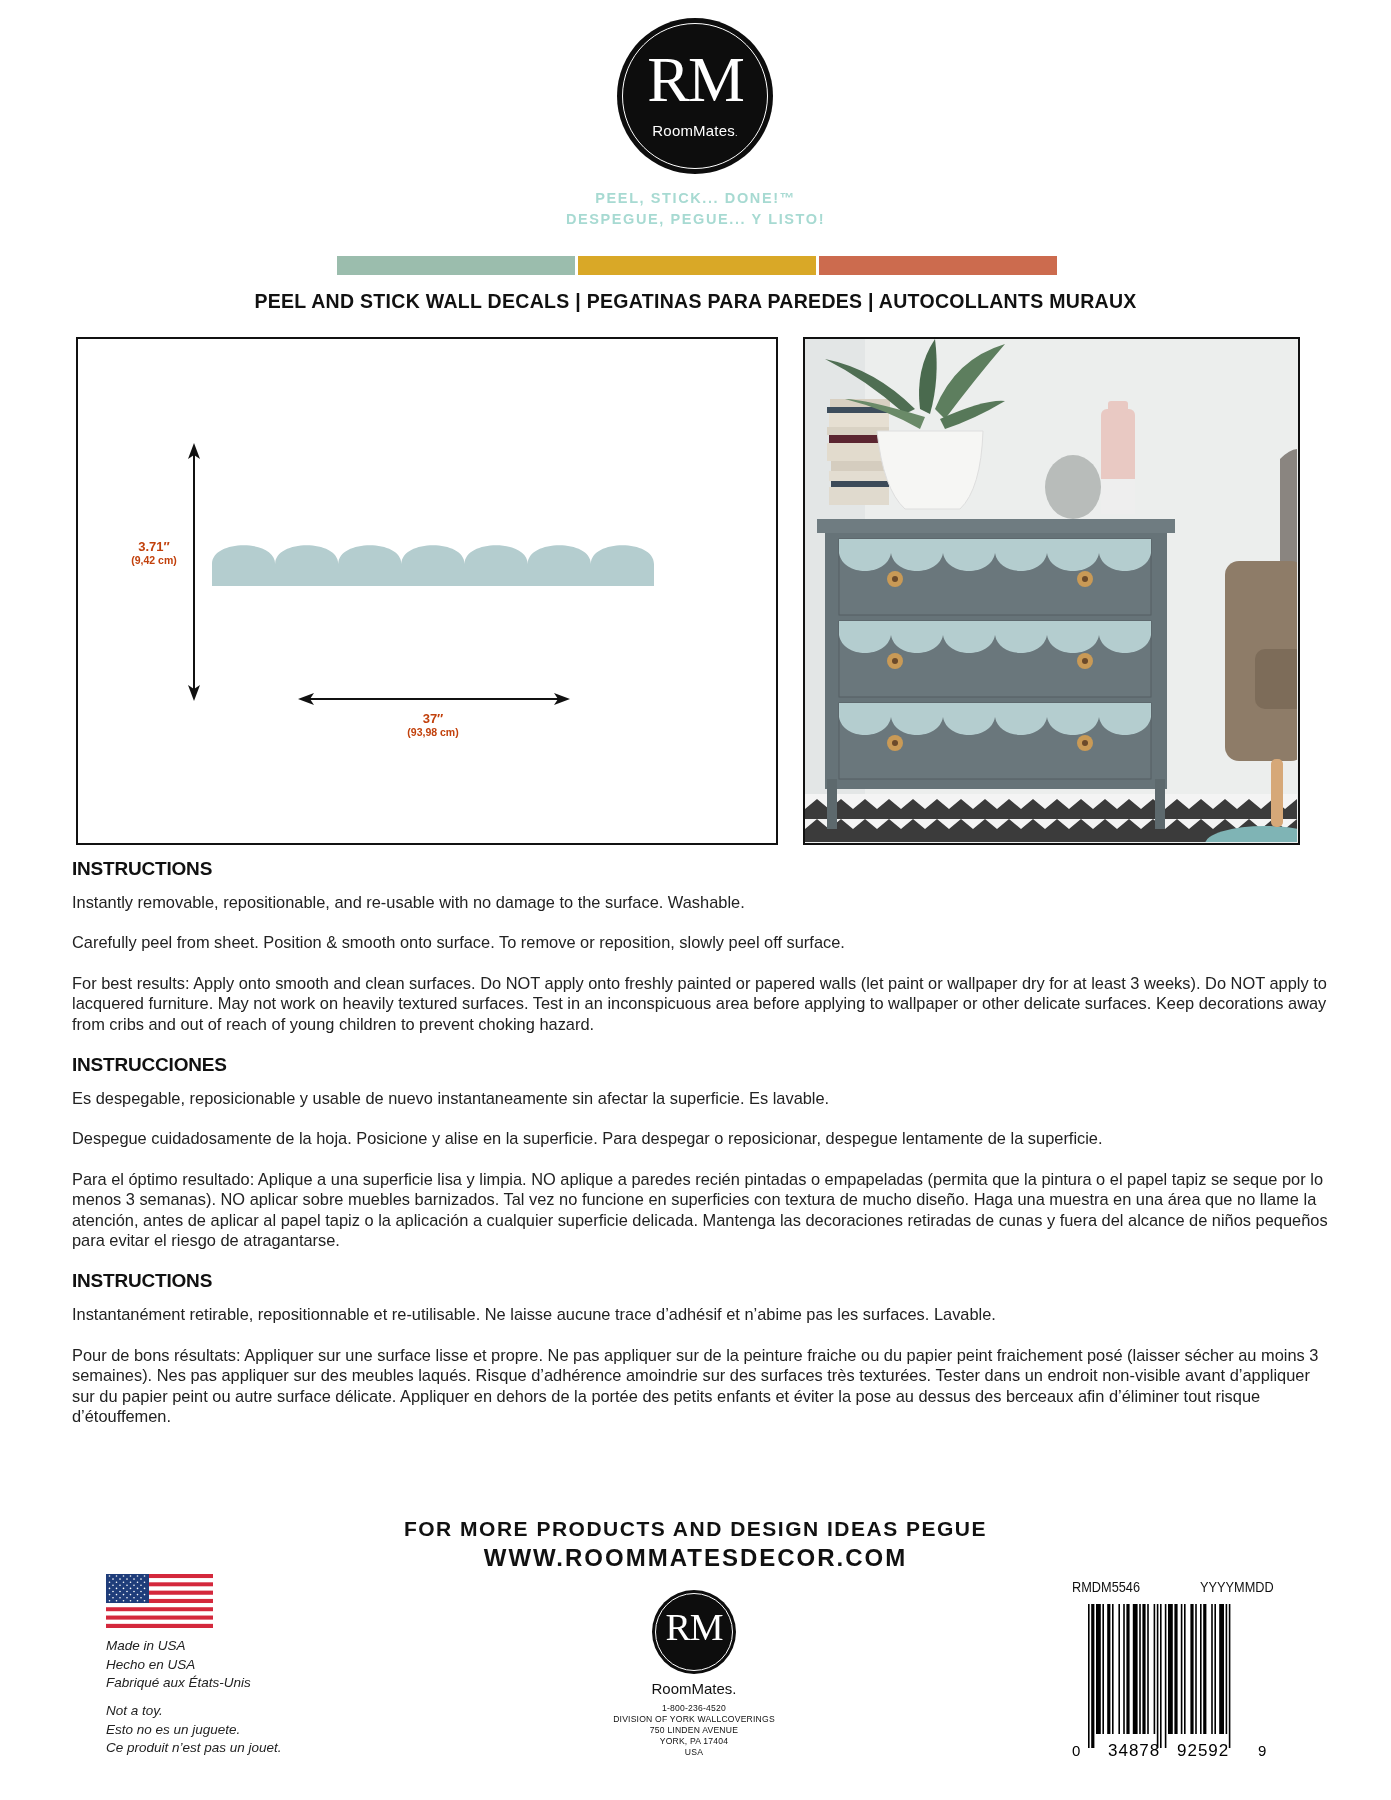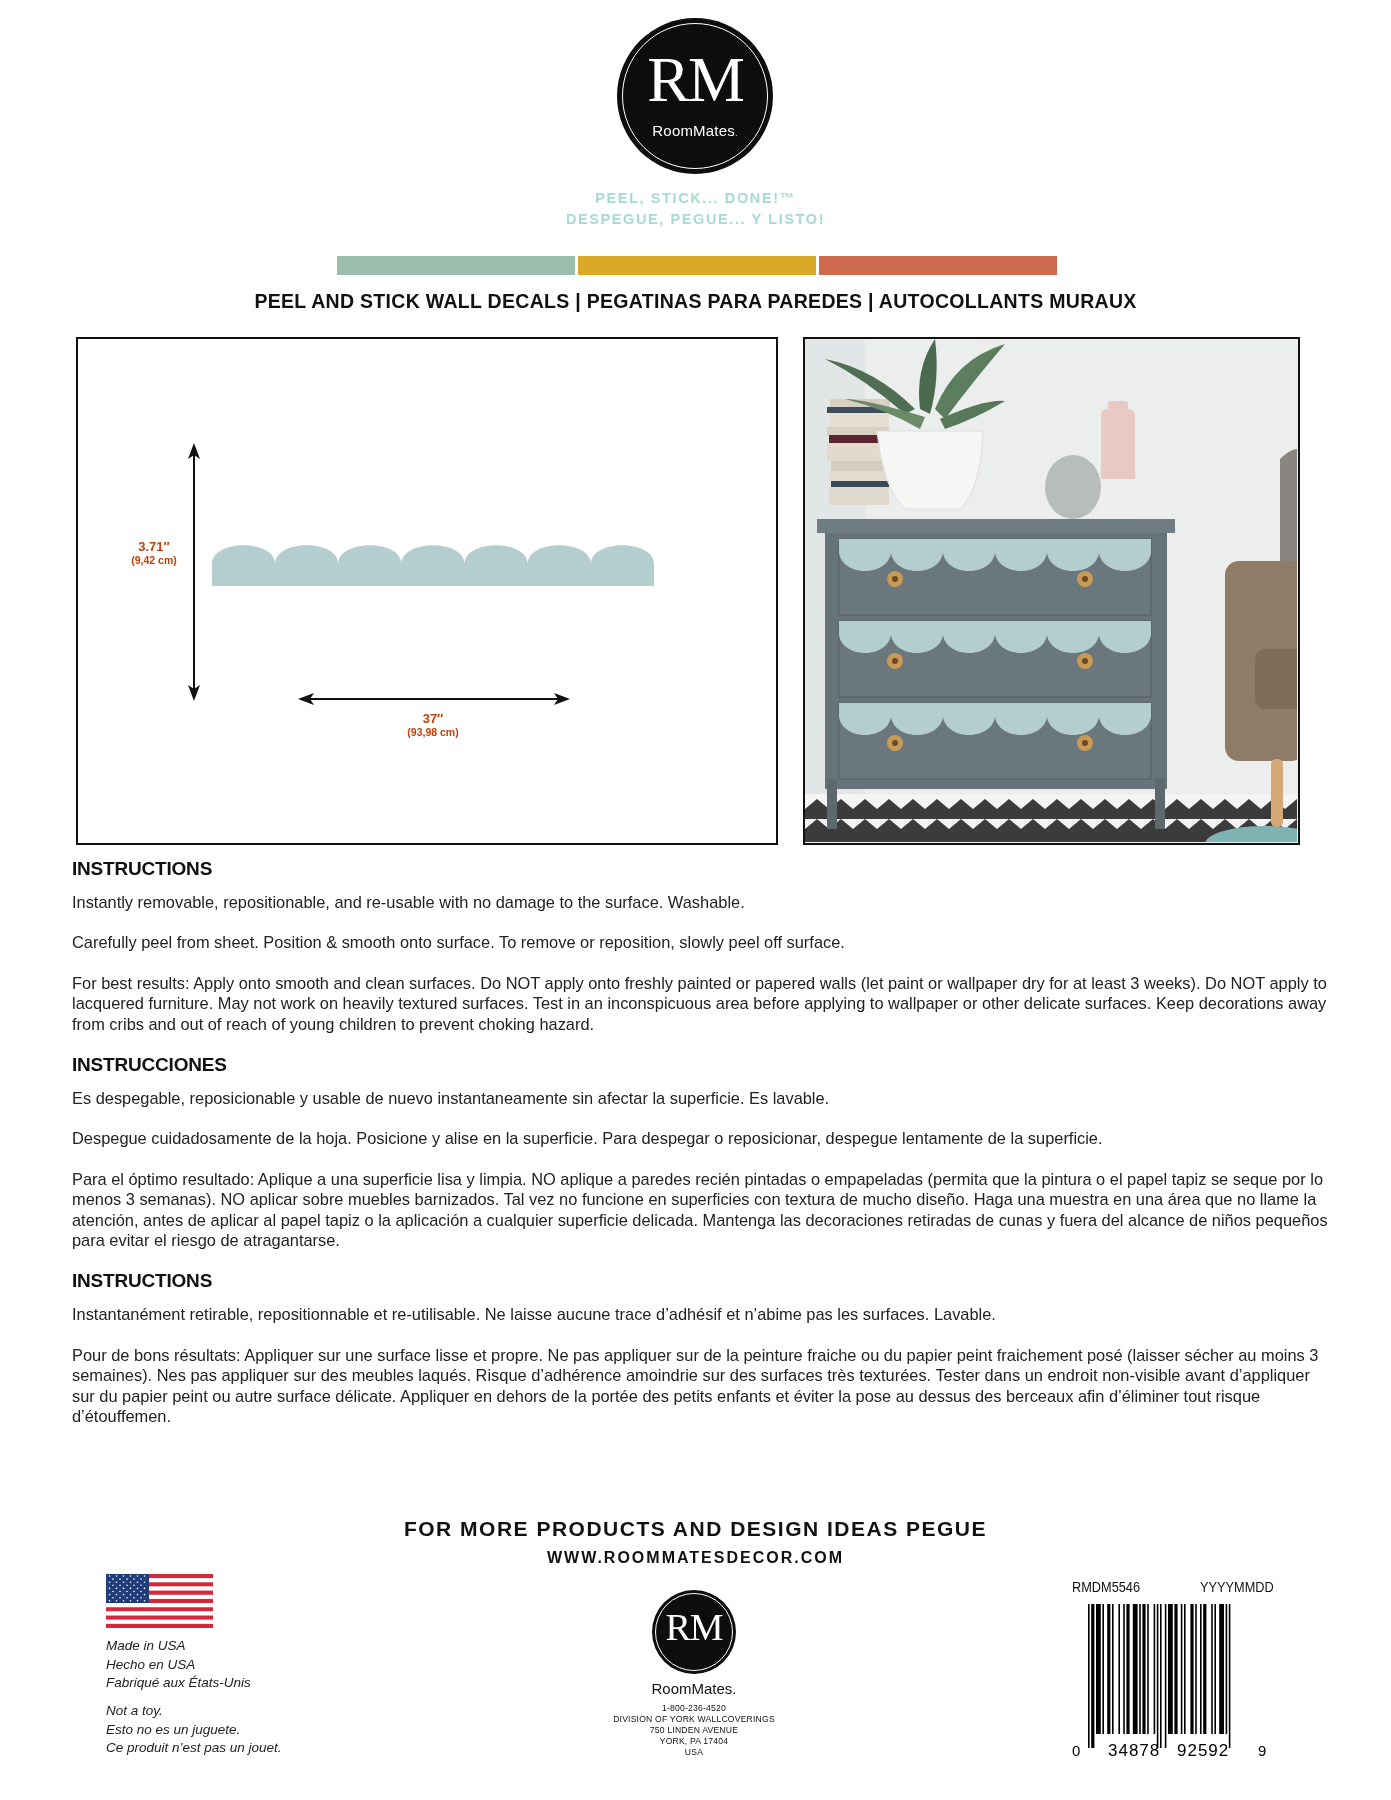--- a/index.html
+++ b/index.html
@@ -37,21 +37,21 @@
   
   .instructions { left: 72px; top: 858px; width: 1260px; }
   .section-heading { font-weight: bold; font-size: 19px; color: #111; margin-bottom: 12px; letter-spacing: -0.2px; }
   .para { font-size: 16.4px; line-height: 20.4px; color: #222; margin-bottom: 20px; }
   .section { margin-bottom: 0; }
   .section + .section { margin-top: 2px; }
 
   
   .cta { left: 0; width: 1391px; top: 1515px; text-align: center; font-weight: bold; color: #111; }
   .cta .line1 { font-size: 21px; letter-spacing: 1.5px; line-height: 28px; }
-  .cta .line2 { font-size: 16px; letter-spacing: 2px; line-height: 30px; }
+  .cta .line2 { font-size: 24px; letter-spacing: 2px; line-height: 30px; }
 
   
   .flag { left: 106px; top: 1574px; width: 107px; height: 54px; }
   .made-in { left: 106px; top: 1637px; font-style: italic; font-size: 13.5px; line-height: 18.5px; color: #222; }
   .not-toy { left: 106px; top: 1702px; font-style: italic; font-size: 13.5px; line-height: 18.5px; color: #222; }
 
   
   .logo-bottom { left: 652px; top: 1590px; width: 84px; height: 84px; border-radius: 50%; background: #0d0d0d; }
   .logo-bottom .ring { position: absolute; left: 3px; top: 3px; right: 3px; bottom: 3px; border: 1px solid #fff; border-radius: 50%; }
   .logo-bottom .rm { position: absolute; left: 0; right: 0; top: 18px; text-align: center; color: #fff; font-family: "Liberation Serif", "DejaVu Serif", serif; font-size: 38px; letter-spacing: -1px; line-height: 1; }

